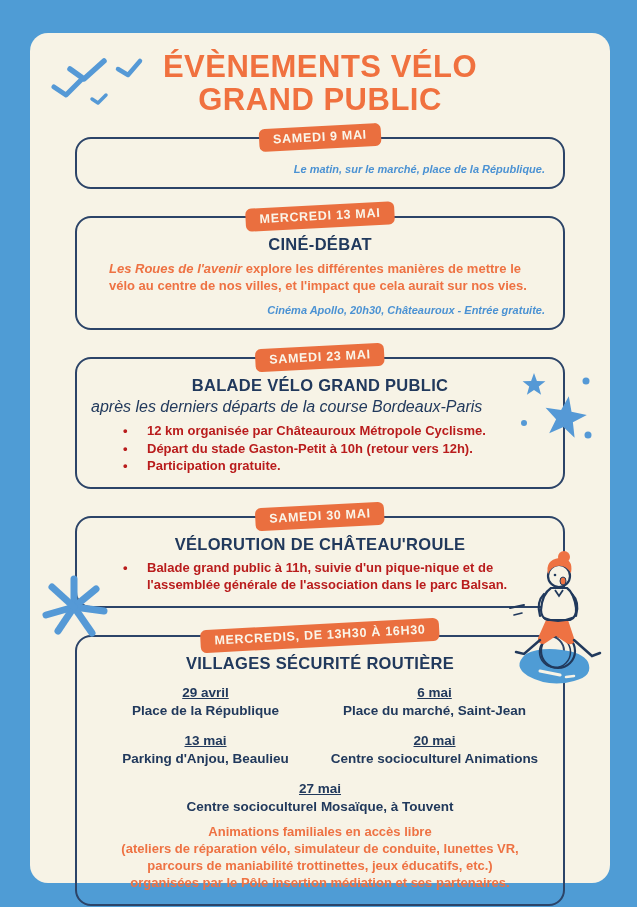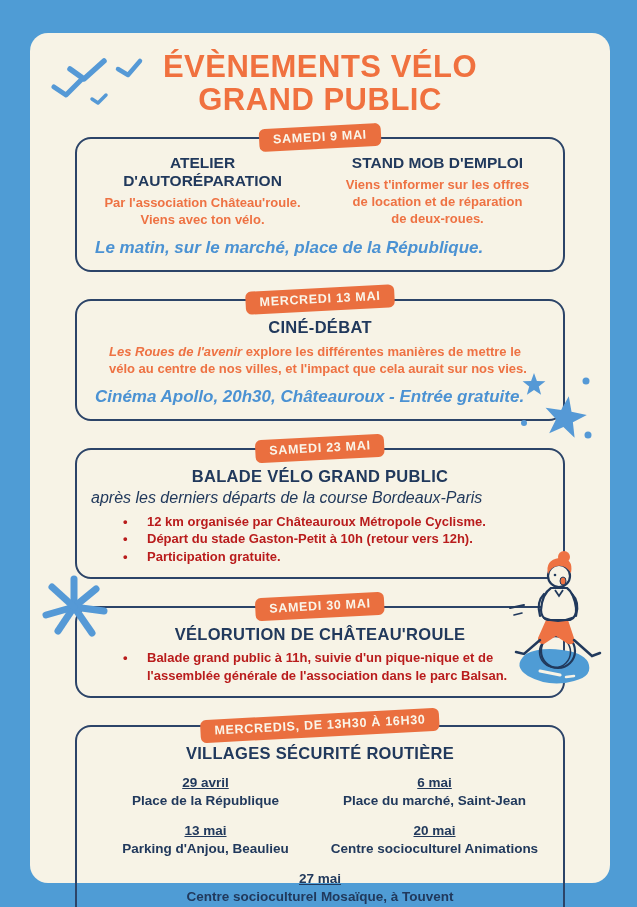--- a/index.html
+++ b/index.html
@@ -17,22 +17,22 @@
            background: #ea6f3f; color: #faf5e9; font-weight: bold; font-size: 12.5px;
            letter-spacing: .7px; padding: 4px 14px 5px; border-radius: 6px; white-space: nowrap; }
   .card-title { text-align: center; color: #21395c; font-size: 16.5px; font-weight: bold;
                 letter-spacing: .3px; margin: 2px 0 5px; }
   .two-col { display: flex; gap: 12px; }
   .col { flex: 1; text-align: center; }
   .col-title { color: #21395c; font-size: 15.5px; font-weight: bold; line-height: 1.15;
                white-space: pre-line; margin-bottom: 5px; }
   .orange { color: #ee7243; font-weight: bold; font-size: 13px; line-height: 1.3; }
   .pre { white-space: pre-line; }
-  .blue-italic { color: #4b92d3; font-weight: bold; font-style: italic; font-size: 17px;
-                 text-align: left; margin: 9px 4px 2px; }
+  .blue-italic { color: #4b92d3; font-weight: bold; font-style: italic; font-size: 11px;
+                 text-align: right; margin: 9px 4px 2px; }
   .body-left { text-align: left; padding: 2px 8px 0; margin-left: 10px; }
   .film-title { font-style: italic; }
   .subtitle { color: #21395c; font-style: italic; font-size: 16px; 
               margin: -2px 0 6px; }
   ul.bullets { list-style: none; padding-left: 30px; margin: 3px 0 2px; }
   ul.bullets li { position: relative; padding-left: 26px; color: #b91c1c; font-weight: bold;
                   font-size: 13px; line-height: 1.35; max-width: 420px; }
   ul.bullets li::before { content: "\2022"; position: absolute; left: 2px; }
   .schedule { display: grid; grid-template-columns: 1fr 1fr; row-gap: 15px; margin-top: 12px; }
   .slot { text-align: center; color: #21395c; }
@@ -49,34 +49,20 @@
 </head>
 <body>
 
 <div class="page">
   <div class="sheet">
 
     <h1 class="title"><span>ÉVÈNEMENTS VÉLO</span><br><span>GRAND PUBLIC</span></h1>
 
     <section class="card first">
       <div class="badge">SAMEDI 9 MAI</div>
-      <div class="two-col">
-        <div class="col">
-          <h3 class="col-title">ATELIER
-D'AUTORÉPARATION</h3>
-          <p class="orange pre">Par l'association Château'roule.
-Viens avec ton vélo.</p>
-        </div>
-        <div class="col">
-          <h3 class="col-title">STAND MOB D'EMPLOI</h3>
-          <p class="orange pre">Viens t'informer sur les offres
-de location et de réparation
-de deux-roues.</p>
-        </div>
-      </div>
       <p class="blue-italic">Le matin, sur le marché, place de la République.</p>
     </section>
 
     <section class="card">
       <div class="badge">MERCREDI 13 MAI</div>
       <h2 class="card-title">CINÉ-DÉBAT</h2>
       <p class="orange body-left"><span class="film-title">Les Roues de l'avenir</span><span> explore les différentes manières de mettre le vélo au centre de nos villes, et l'impact que cela aurait sur nos vies.</span></p>
       <p class="blue-italic">Cinéma Apollo, 20h30, Châteauroux - Entrée gratuite.</p>
     </section>
 

